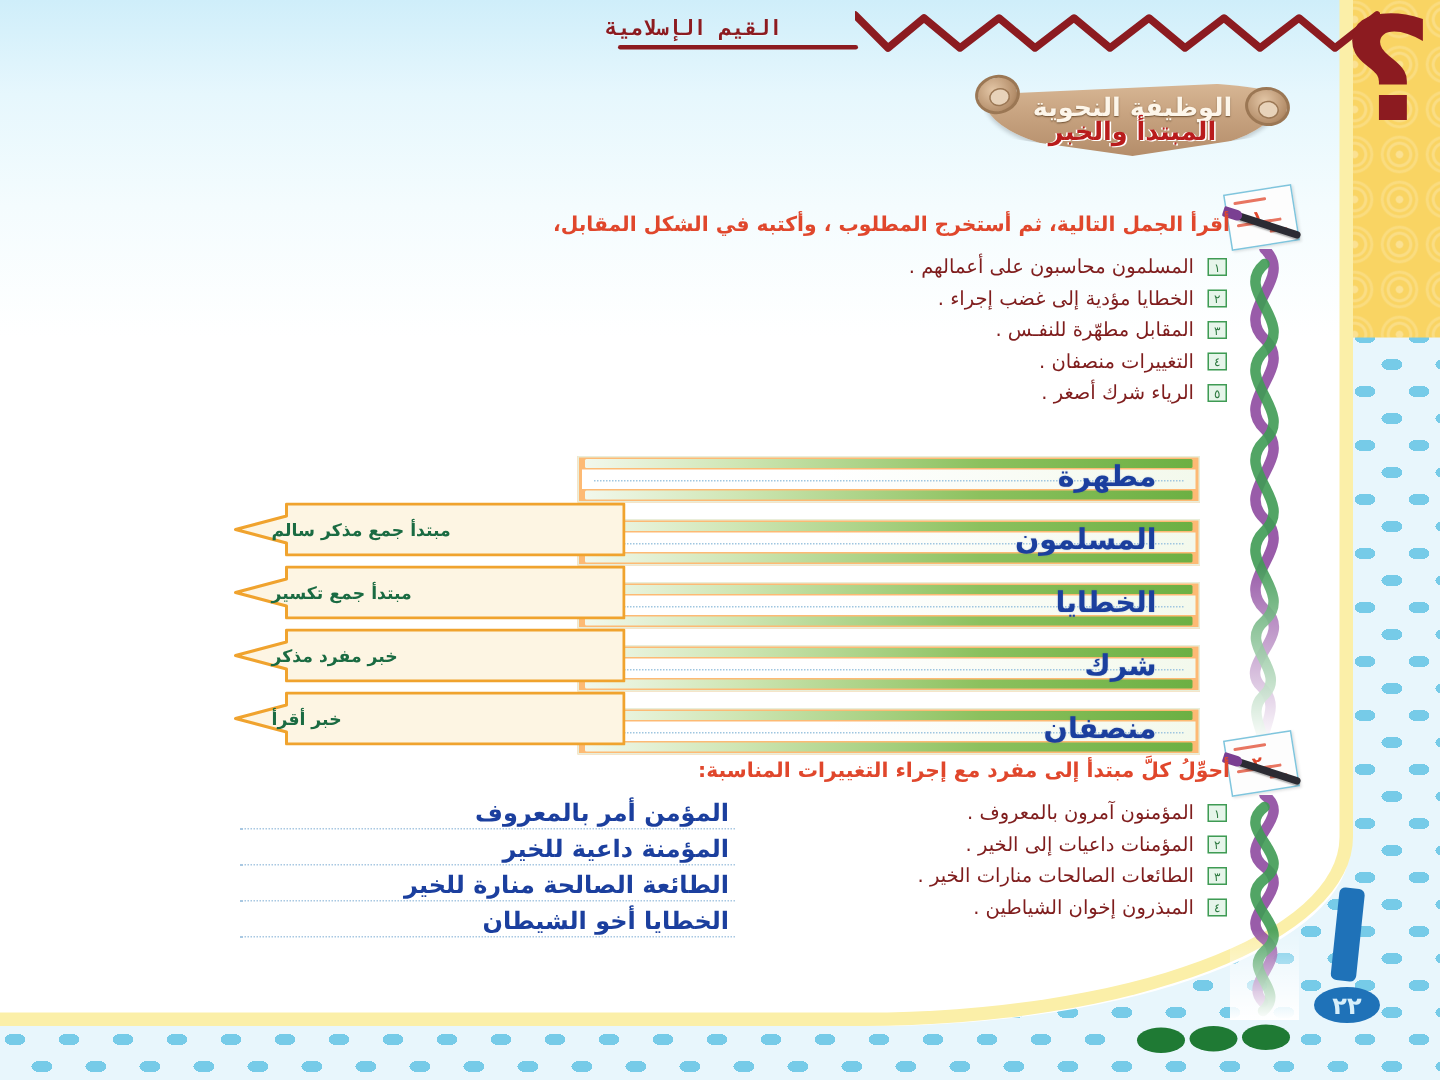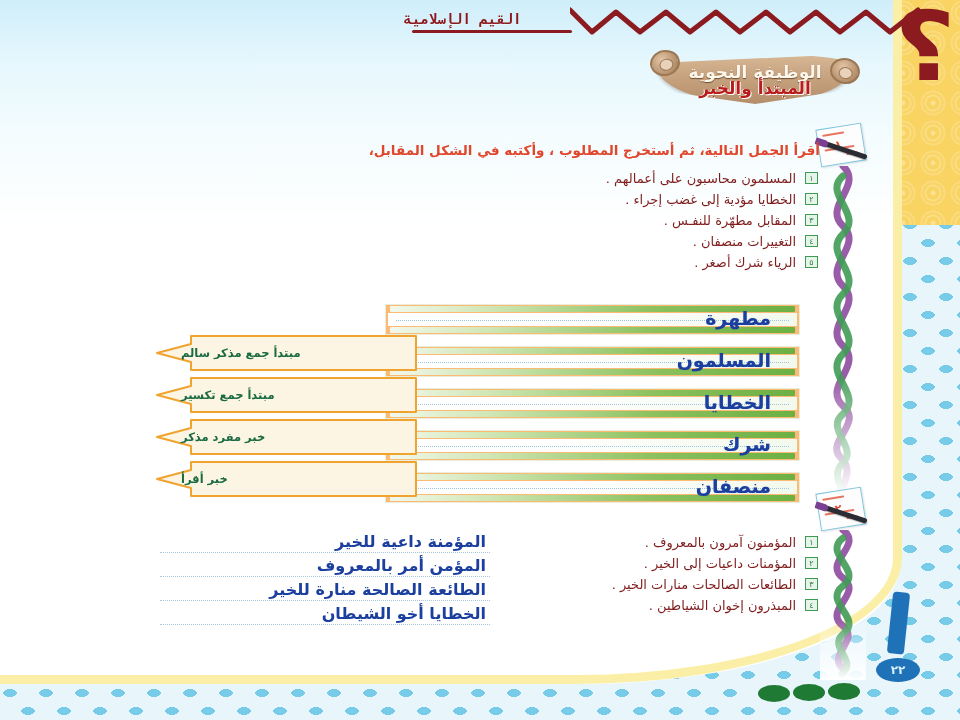--- a/index.html
+++ b/index.html
@@ -196,21 +196,21 @@
     position:absolute;right:50px;bottom:38px;width:22px;height:90px;
   }
   .excl .bar{
     position:absolute;left:2px;top:0;width:17px;height:62px;
     background:#1f72b8;border-radius:4px;transform:rotate(6deg);
   }
   .excl .dot{
     position:absolute;left:-12px;top:66px;width:44px;height:24px;border-radius:50%;
     background:#1f72b8;display:flex;align-items:center;justify-content:center;
   }
-  .excl .pg{color:#d7effa;font-size:12px;font-weight:bold;letter-spacing:1px;}
+  .excl .pg{color:#d7effa;font-size:16px;font-weight:bold;letter-spacing:1px;}
 </style>
 </head>
 <body>
 
 <div id="page">
 
   <div class="bg-blue-dots"></div>
   <div class="bg-yellow"></div>
 
   <div class="paper"></div>
@@ -378,20 +378,21 @@
       <rect x="0" y="90" width="46" height="60" fill="url(#fadeg2)"></rect>
       <defs>
         <linearGradient id="fadeg2" x1="0" y1="0" x2="0" y2="1">
           <stop offset="0%" stop-color="#ffffff" stop-opacity="0"></stop>
           <stop offset="100%" stop-color="#ffffff" stop-opacity="1"></stop>
         </linearGradient>
       </defs>
     </svg>
   </div>
 
+  <div class="ex-title" style="right:140px;top:506px;">أحوِّلُ كلَّ مبتدأ إلى مفرد مع إجراء التغييرات المناسبة:</div>
 
   <div class="slist" style="right:142px;top:532px;">
     <div class="srow">
       <div class="snum">١</div>
       <div class="stext">المؤمنون آمرون بالمعروف .</div>
     </div>
     <div class="srow">
       <div class="snum">٢</div>
       <div class="stext">المؤمنات داعيات إلى الخير .</div>
     </div>
@@ -400,24 +401,24 @@
       <div class="stext">الطائعات الصالحات منارات الخير .</div>
     </div>
     <div class="srow">
       <div class="snum">٤</div>
       <div class="stext">المبذرون إخوان الشياطين .</div>
     </div>
   </div>
 
   <div class="wlines" style="right:470px;top:530px;">
     <div class="wline">
+      <span>المؤمن أمر بالمعروف</span>
+    </div>
+    <div class="wline">
       <span>المؤمنة داعية للخير</span>
-    </div>
-    <div class="wline">
-      <span>المؤمن أمر بالمعروف</span>
     </div>
     <div class="wline">
       <span>الطائعة الصالحة منارة للخير</span>
     </div>
     <div class="wline">
       <span>الخطايا أخو الشيطان</span>
     </div>
   </div>
 
   <div class="dot-e" style="left:758px;top:685px;"></div>

